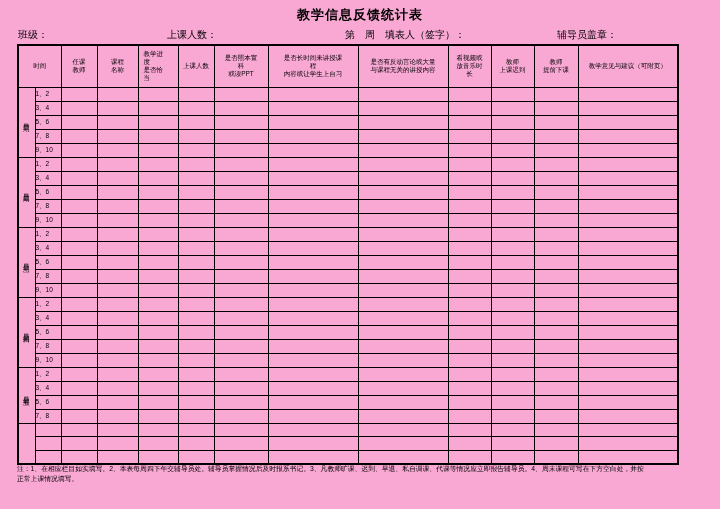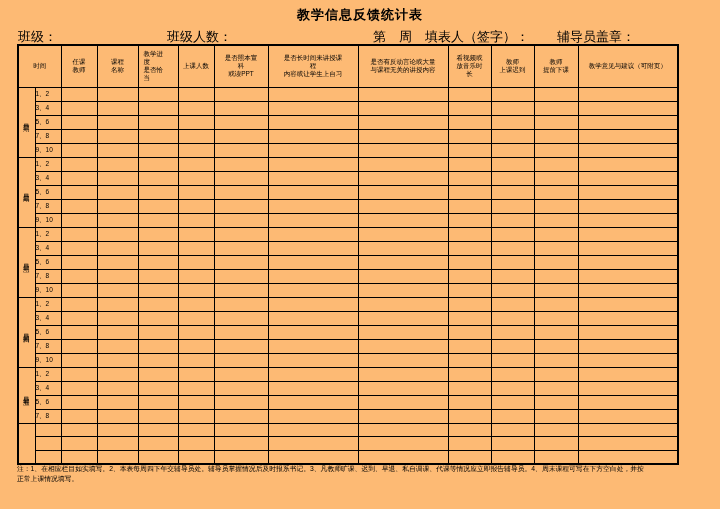--- a/index.html
+++ b/index.html
@@ -1,46 +1,46 @@
 <!DOCTYPE html>
 <html><head>
 <meta charset="utf-8">
 <style>
   html, body { margin: 0; padding: 0; background: #ffffff; }
   .page {
     position: relative;
     width: 720px;
     height: 509px;
-    background: #fdba74;
+    background: #f9a8d4;
     color: #000;
     font-family: "Liberation Sans", "DejaVu Sans", sans-serif;
     overflow: hidden;
   }
   .title {
     position: absolute;
     top: 6px;
     left: 0;
     width: 720px;
     text-align: center;
     font-size: 13px;
     font-weight: bold;
     letter-spacing: 1px;
   }
   .info-line {
     position: absolute;
     top: 28px;
     left: 0;
     width: 640px;
     height: 12px;
-    font-size: 13px;
+    font-size: 10px;
   }
   .info-line span { position: absolute; white-space: pre; }
   .lbl-class      { left: 18px; }
   .lbl-class-size { left: 167px; }
-  .lbl-week       { left: 345px; margin-left: 28px; }
+  .lbl-week       { left: 345px; }
   .lbl-stamp      { left: 557px; }
 
   table.form {
     position: absolute;
     left: 17px;
     top: 44px;
     width: 660px;
     border-collapse: collapse;
     table-layout: fixed;
     border: 2px solid #000;
@@ -90,21 +90,21 @@
 </style>
 </head>
 <body>
 
 <div class="page">
 
   <div class="title">教学信息反馈统计表</div>
 
   <div class="info-line">
     <span class="lbl-class">班级：</span>
-    <span class="lbl-class-size">班级人数：</span>
+    <span class="lbl-class-size">上课人数：</span>
     <span class="lbl-week">第　周　填表人（签字）：</span>
     <span class="lbl-stamp">辅导员盖章：</span>
   </div>
 
   <table class="form">
     <colgroup>
       <col style="width:17px">
         <col style="width:26px">
         <col style="width:36px">
       <col style="width:41px">

